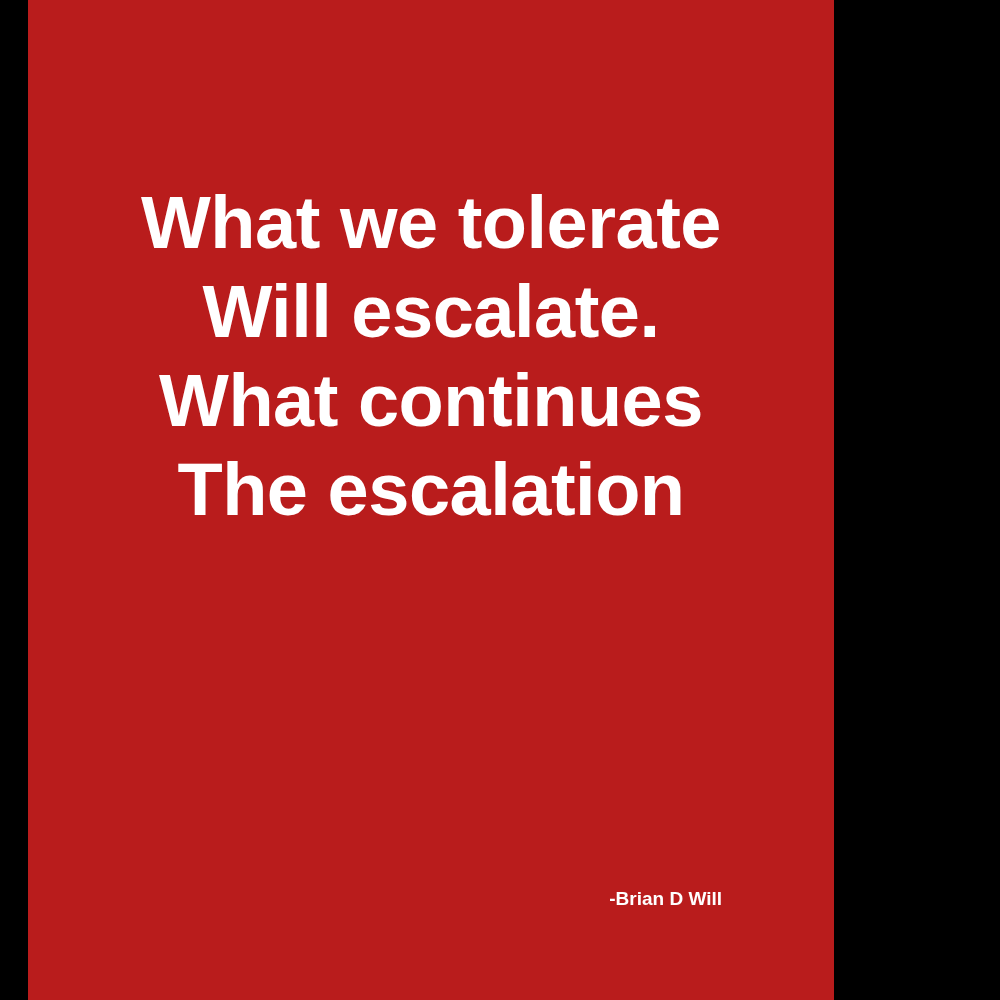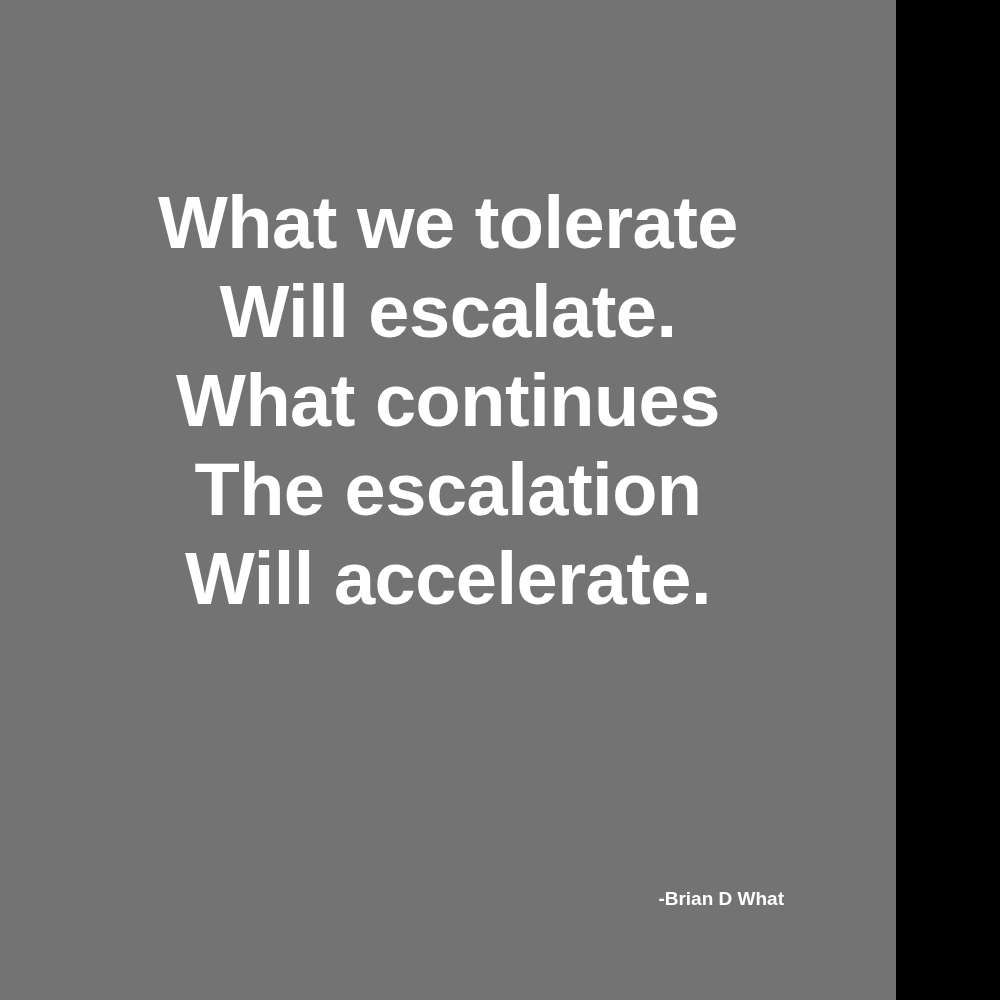--- a/index.html
+++ b/index.html
@@ -8,25 +8,26 @@
     padding: 0;
   }
 
   body {
     background: #000000;
     font-family: "Liberation Sans", sans-serif;
   }
 
   #quote-card {
     position: relative;
-    width: 896px;
+    width: 806px;
     height: 1000px;
-    background: #737373;
+    background: #b91c1c;
     overflow: hidden;
     box-sizing: border-box;
+    margin-left: 28px;
   }
 
   #quote-block {
     position: absolute;
     left: 0;
     right: 0;
     top: 178px;
     text-align: center;
     padding: 0 40px;
     box-sizing: border-box;
@@ -59,18 +60,17 @@
 </head>
 <body>
 
 <div id="quote-card">
 
   <div id="quote-block">
     <span class="quote-line">What we tolerate</span>
     <span class="quote-line">Will escalate.</span>
     <span class="quote-line">What continues</span>
     <span class="quote-line">The escalation</span>
-    <span class="quote-line">Will accelerate.</span>
   </div>
 
-  <div id="attribution">-Brian D What</div>
+  <div id="attribution">-Brian D Will</div>
 
 </div>
 
 </body></html>

